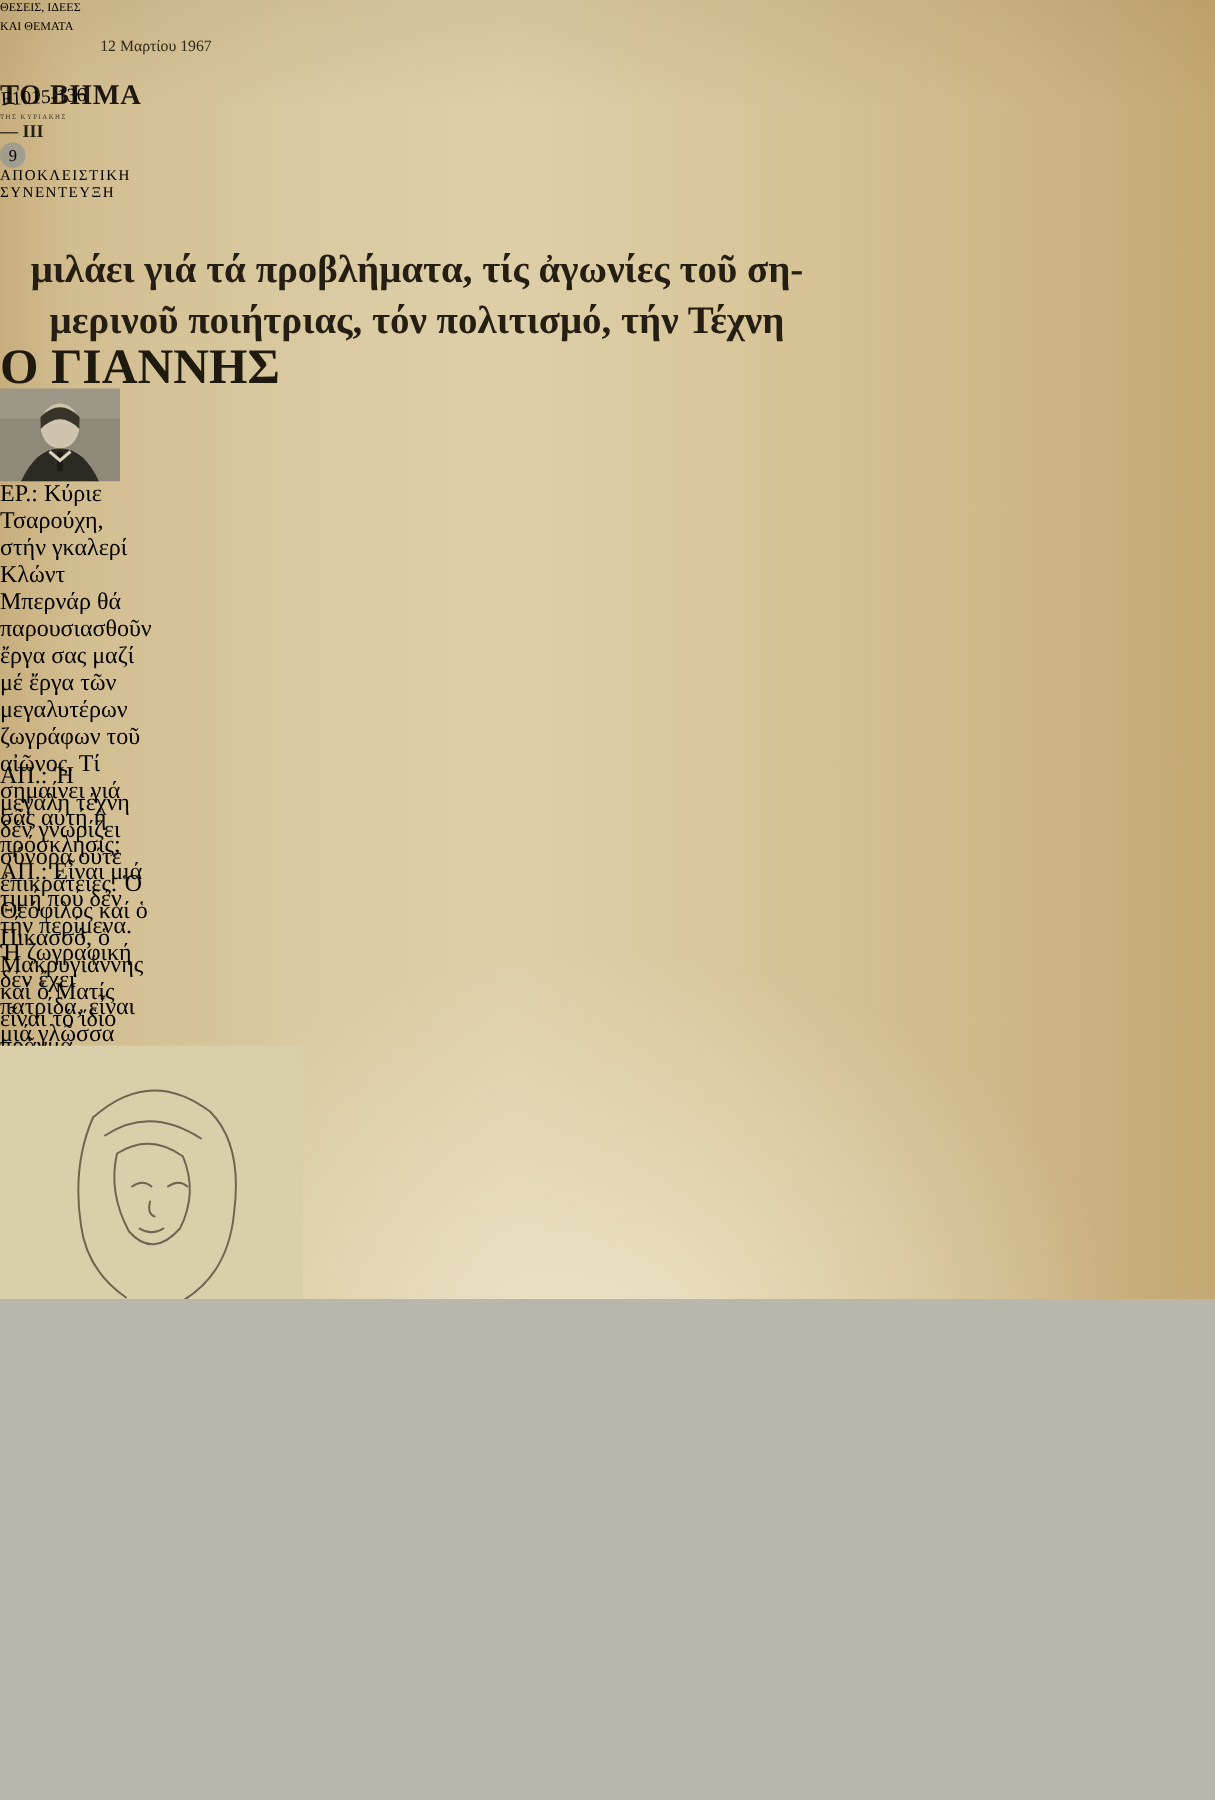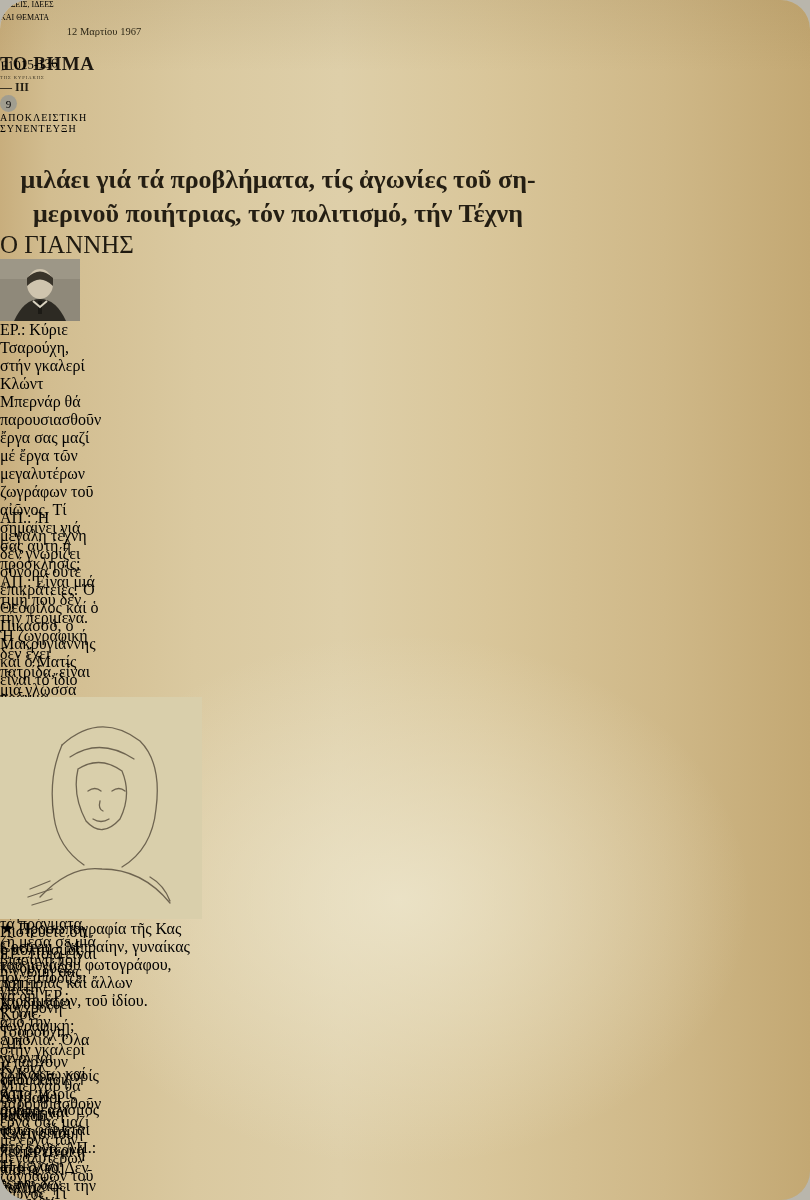--- a/index.html
+++ b/index.html
@@ -1,18 +1,18 @@
 <!DOCTYPE html>
 <html><head>
 <meta charset="utf-8">
 <style>
   html,body{margin:0;padding:0;background:#b9b6ac;}
-  .stage{position:relative;width:810px;height:1200px;overflow:hidden;
+  .stage{position:relative;width:810px;height:866px;overflow:hidden;
          background:linear-gradient(135deg,#d8d6cf 0%,#c2bfb4 40%,#b3b0a5 100%);
-         font-family:"Liberation Serif",serif;border-radius:29px;}
+         font-family:"Liberation Serif",serif;}
   .paper{position:absolute;left:0;top:0;width:810px;height:1200px;
     background:
       radial-gradient(ellipse 500px 380px at 400px 900px, rgba(238,231,206,.8), rgba(238,231,206,0) 70%),
       linear-gradient(180deg, rgba(120,90,40,.10) 0%, rgba(120,90,40,0) 6%),
       linear-gradient(90deg,#c8ae7d 0%,#d2bd90 6%,#dac9a0 24%,#decfa9 42%,#d9c69a 60%,#cfb888 82%,#c3a873 100%);
     clip-path:polygon(26px 18px,140px 13px,420px 16px,700px 11px,795px 19px,791px 260px,797px 620px,793px 1000px,795px 1191px,520px 1195px,180px 1190px,34px 1193px,17px 1105px,26px 985px,13px 862px,24px 735px,11px 596px,22px 452px,10px 318px,27px 214px,35px 128px,19px 62px;}
   .paper::after{content:"";position:absolute;inset:0;pointer-events:none;
     box-shadow:inset 0 0 70px rgba(92,62,18,.38), inset 0 0 8px rgba(92,62,18,.25);}
   .abs{position:absolute;}
   .bt{position:absolute;font:6.3px/7.5px "DejaVu Serif",serif;color:#383321;
@@ -46,21 +46,21 @@
   <div class="abs" style="left:776px;top:44px;width:17px;height:17px;border-radius:50%;background:rgba(150,152,148,.8);display:flex;align-items:center;justify-content:center;">
         <span class="ink" style="font-size:11px;">9</span>
       </div>
 
   <div class="blackbox" style="left:481px;top:60px;width:166px;height:15px;font-size:10px;letter-spacing:1px;"><span>ΑΠΟΚΛΕΙΣΤΙΚΗ ΣΥΝΕΝΤΕΥΞΗ</span></div>
   <div class="abs" style="left:238px;top:80px;width:556px;text-align:center;font-family:'Liberation Serif',serif;font-weight:bold;font-size:26px;line-height:34px;color:#241e13;margin-top:36px;">
     <div>μιλάει γιά τά προβλήματα, τίς ἀγωνίες τοῦ ση-</div>
     <div>μερινοῦ ποιήτριας, τόν πολιτισμό, τήν Τέχνη</div>
   </div>
 
-  <div class="abs" style="left:30px;top:74px;font-family:'Liberation Serif',serif;font-weight:400;font-size:25px;line-height:28px;color:#1f1a10;">
+  <div class="abs" style="left:30px;top:74px;font-family:'Liberation Serif',serif;font-weight:700;font-size:33px;line-height:28px;color:#1f1a10;">
     <div>Ο ΓΙΑΝΝΗΣ</div>
   </div>
   <div class="imgbox" style="left:152px;top:74px;width:80px;height:62px;">
     <svg width="80" height="62" viewBox="0 0 80 62">
       <rect width="80" height="62" fill="#8f897a"></rect>
       <rect width="80" height="20" fill="#9d9787"></rect>
       <ellipse cx="40" cy="25" rx="13" ry="15" fill="#cfc4ae"></ellipse>
       <path d="M27 19 Q40 6 53 19 L53 27 Q40 14 27 27 Z" fill="#39342a"></path>
       <path d="M14 62 Q24 40 40 40 Q56 40 66 62 Z" fill="#2d2a23"></path>
       <rect x="38" y="42" width="4" height="13" fill="#1c1a15"></rect>

